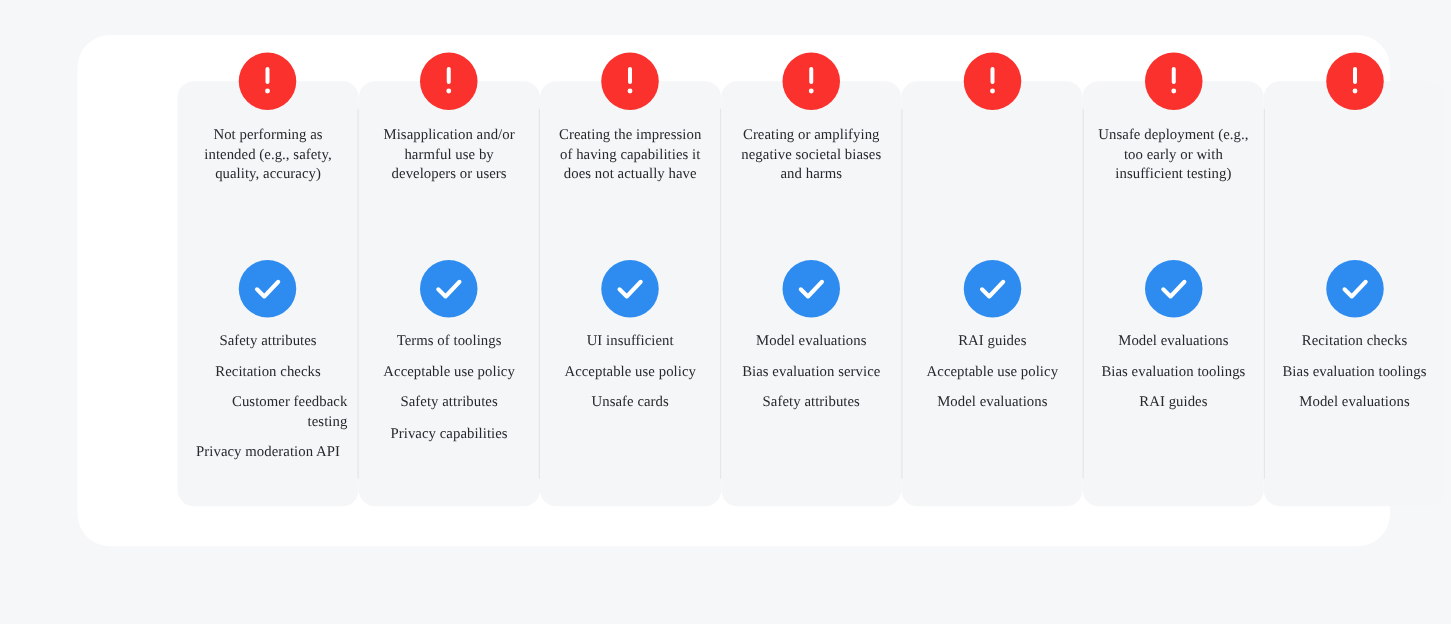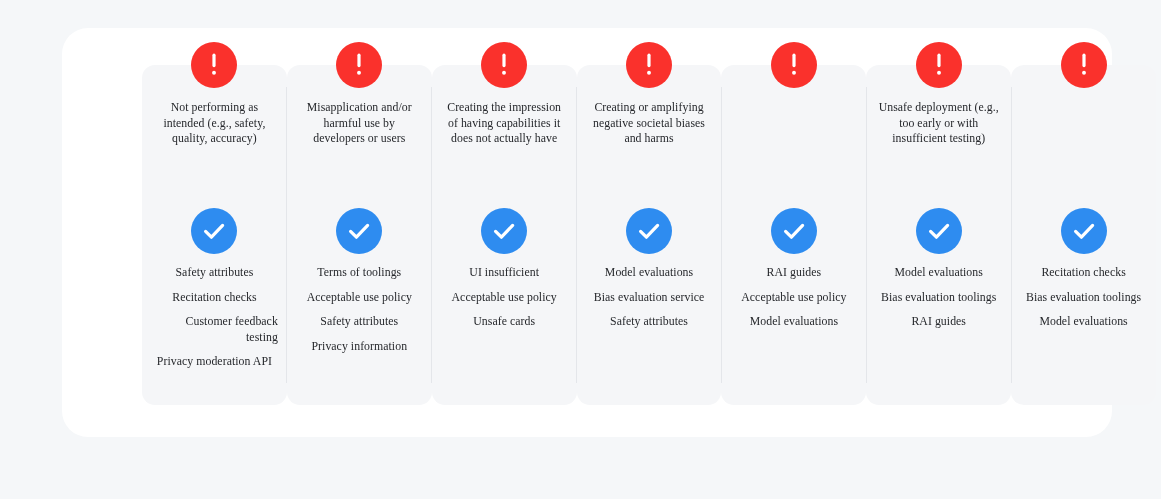--- a/index.html
+++ b/index.html
@@ -185,21 +185,21 @@
             <div class="circle-icon check">
               <svg width="46" height="46" viewBox="0 0 46 46" aria-hidden="true">
                 <path d="M14.6 23.4 L20.4 29.2 L31.6 17.4" fill="none" stroke="#ffffff" stroke-width="3.2" stroke-linecap="round" stroke-linejoin="round"></path>
               </svg>
             </div>
           </div>
           <div class="list-wrap">
             <div class="mitigation-item">Terms of toolings</div>
             <div class="mitigation-item">Acceptable use policy</div>
             <div class="mitigation-item">Safety attributes</div>
-            <div class="mitigation-item">Privacy information</div>
+            <div class="mitigation-item">Privacy capabilities</div>
           </div>
         </div>
         <div class="card">
           <div class="icon-slot">
             <div class="circle-icon alert">
               <svg width="46" height="46" viewBox="0 0 46 46" aria-hidden="true">
                 <rect x="21.4" y="11.6" width="3.2" height="13.6" rx="1.6" fill="#ffffff"></rect>
                 <circle cx="23" cy="30.8" r="1.95" fill="#ffffff"></circle>
               </svg>
             </div>

